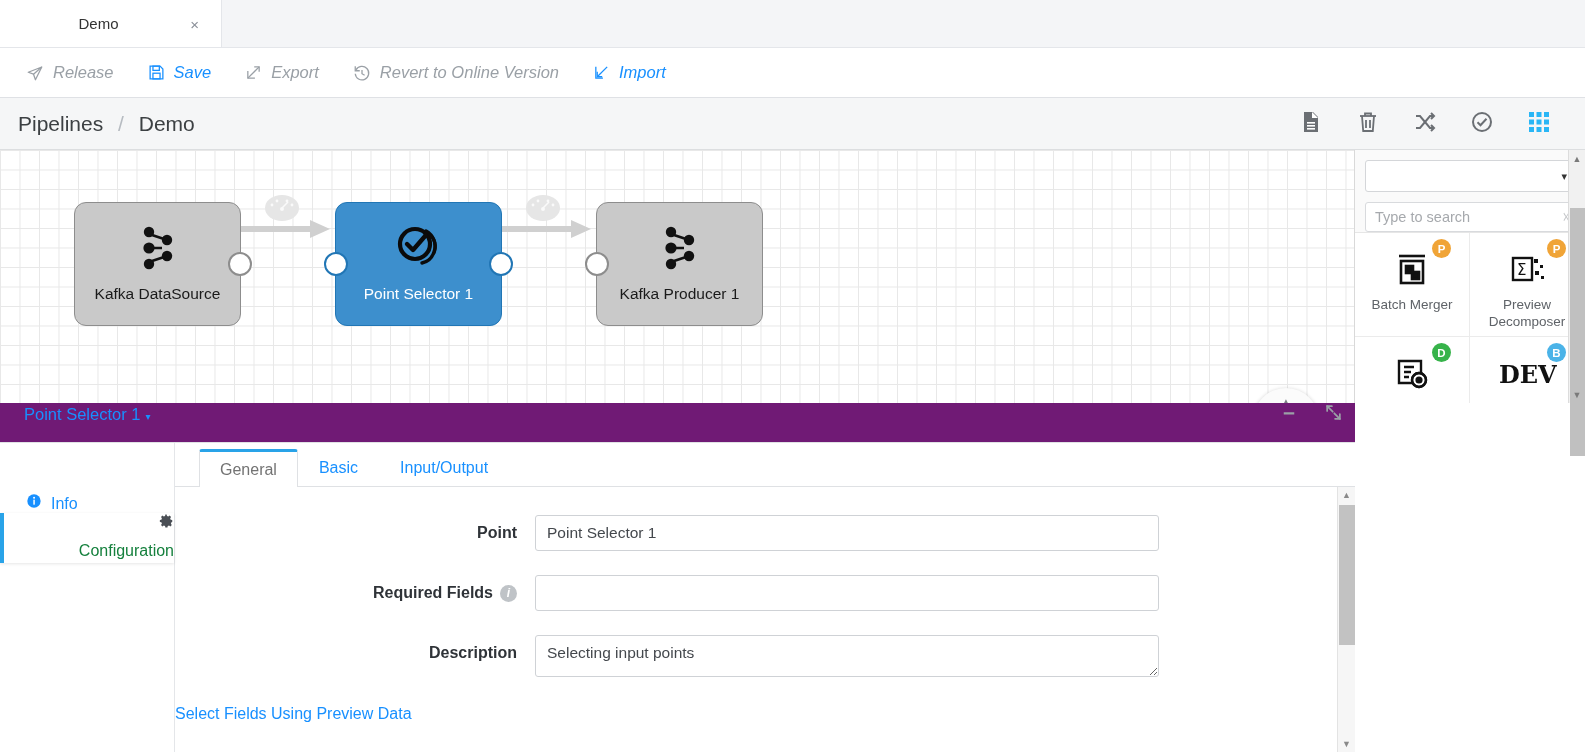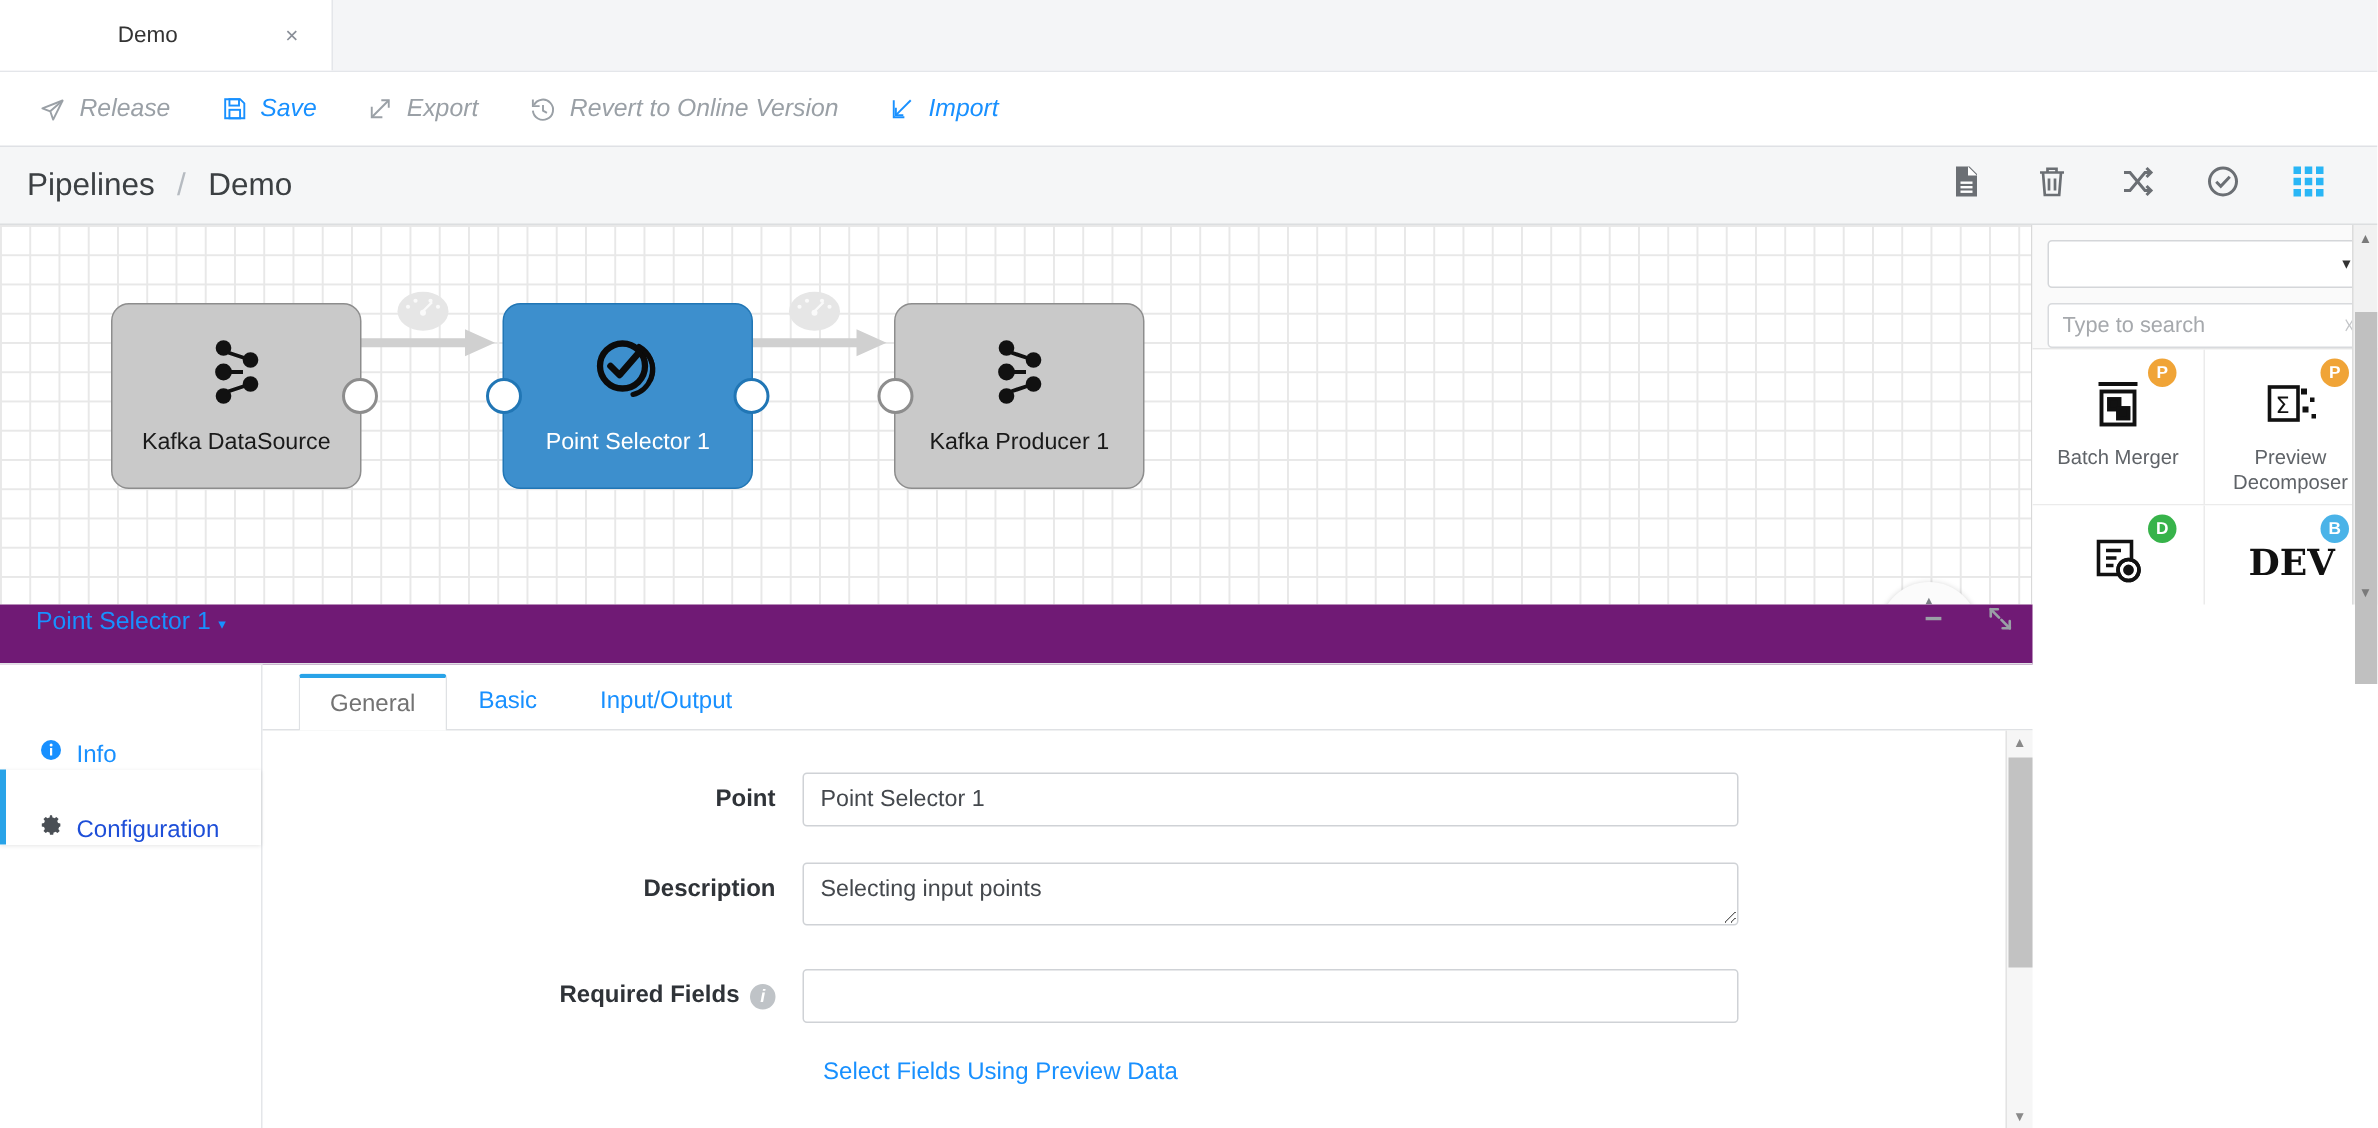--- a/index.html
+++ b/index.html
@@ -181,22 +181,23 @@
   .panel-head .pi { color: #9aa0a6; cursor: pointer; margin-left: 26px; display: block; }
   .panel-body { display: flex; height: 309px; }
   .leftnav { width: 175px; border-right: 1px solid #e4e6e9; background: #fff; padding-top: 20px; }
   .lnitem {
     height: 50px; display: flex; align-items: flex-end; gap: 9px;
     padding-left: 22px; font-size: 16px; cursor: pointer;
     border-left: 4px solid transparent;
   }
   .lnitem.info { color: #1890ff; }
   .lnitem.active {
-    color: #1d4ed8; border-left-color: #29a3e8;
+    color: #15803d; border-left-color: #29a3e8;
     box-shadow: 0 1px 3px rgba(0,0,0,.10);
+    flex-direction: column;
   }
   .form-area { flex: 1; position: relative; }
   .tabs {
     display: flex; align-items: flex-end; height: 44px;
     border-bottom: 1px solid #dfe1e4; padding-left: 24px; gap: 0;
   }
   .tb {
     padding: 0 20px; height: 38px; display: flex; align-items: center;
     font-size: 16px; color: #1890ff; cursor: pointer; position: relative;
     background: transparent; border: 1px solid transparent; border-bottom: 0;
@@ -214,21 +215,21 @@
     display: flex; align-items: center; justify-content: flex-end; gap: 7px;
     height: 36px;
   }
   .ctl { width: 624px; }
   .ctl input, .ctl textarea {
     width: 100%; border: 1px solid #cfd2d6; border-radius: 3px;
     padding: 8px 11px; font-size: 15.5px; color: #44484d; outline: 0;
     font-family: "Liberation Sans", sans-serif; background: #fff;
   }
   .ctl textarea { height: 42px; resize: vertical; }
-  .linkrow { width: 984px; text-align: center; }
+  .linkrow { width: 984px; text-align: left; }
   .linkrow a { color: #1890ff; font-size: 16px; text-decoration: none; cursor: pointer; }
   .pscroll {
     position: absolute; right: 0; top: 44px; width: 18px; height: 265px;
     background: #f6f6f6; border-left: 1px solid #e3e3e3;
   }
   .pscroll .arw {
     height: 16px; display: flex; align-items: center; justify-content: center;
     color: #8a8a8a; font-size: 9px; cursor: pointer;
   }
   .pscroll .arw.bot { position: absolute; bottom: 0; width: 100%; }
@@ -568,36 +569,36 @@
 
         <div class="rows">
           <div class="row">
             <div class="lbl">Point</div>
             <div class="ctl">
               <input type="text" value="Point Selector 1" style="">
             </div>
           </div>
 
           <div class="row">
-            <div class="lbl">Description</div>
-            <div class="ctl">
-              <textarea style="">Selecting input points</textarea>
-            </div>
-          </div>
-
-          <div class="row">
             <div class="lbl">
               <span>Required Fields</span>
               <span class="info-dot">i</span>
             </div>
             <div class="ctl">
               <input type="text" value="" style="">
             </div>
           </div>
 
+          <div class="row">
+            <div class="lbl">Description</div>
+            <div class="ctl">
+              <textarea style="">Selecting input points</textarea>
+            </div>
+          </div>
+
           <div class="linkrow">
             <a>Select Fields Using Preview Data</a>
           </div>
         </div>
 
         <div class="pscroll">
           <div class="arw">▲</div>
           <div class="thumb"></div>
           <div class="arw bot">▼</div>
         </div>

